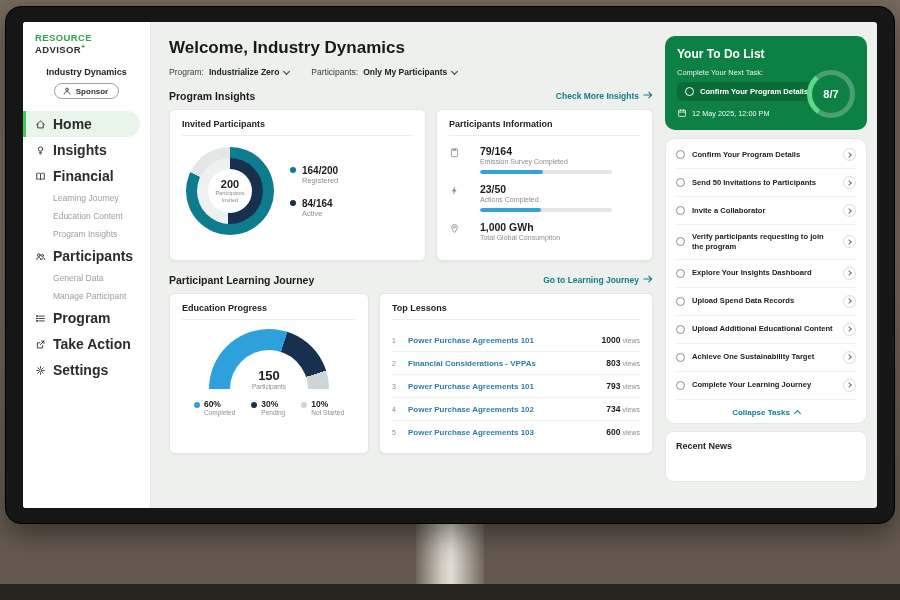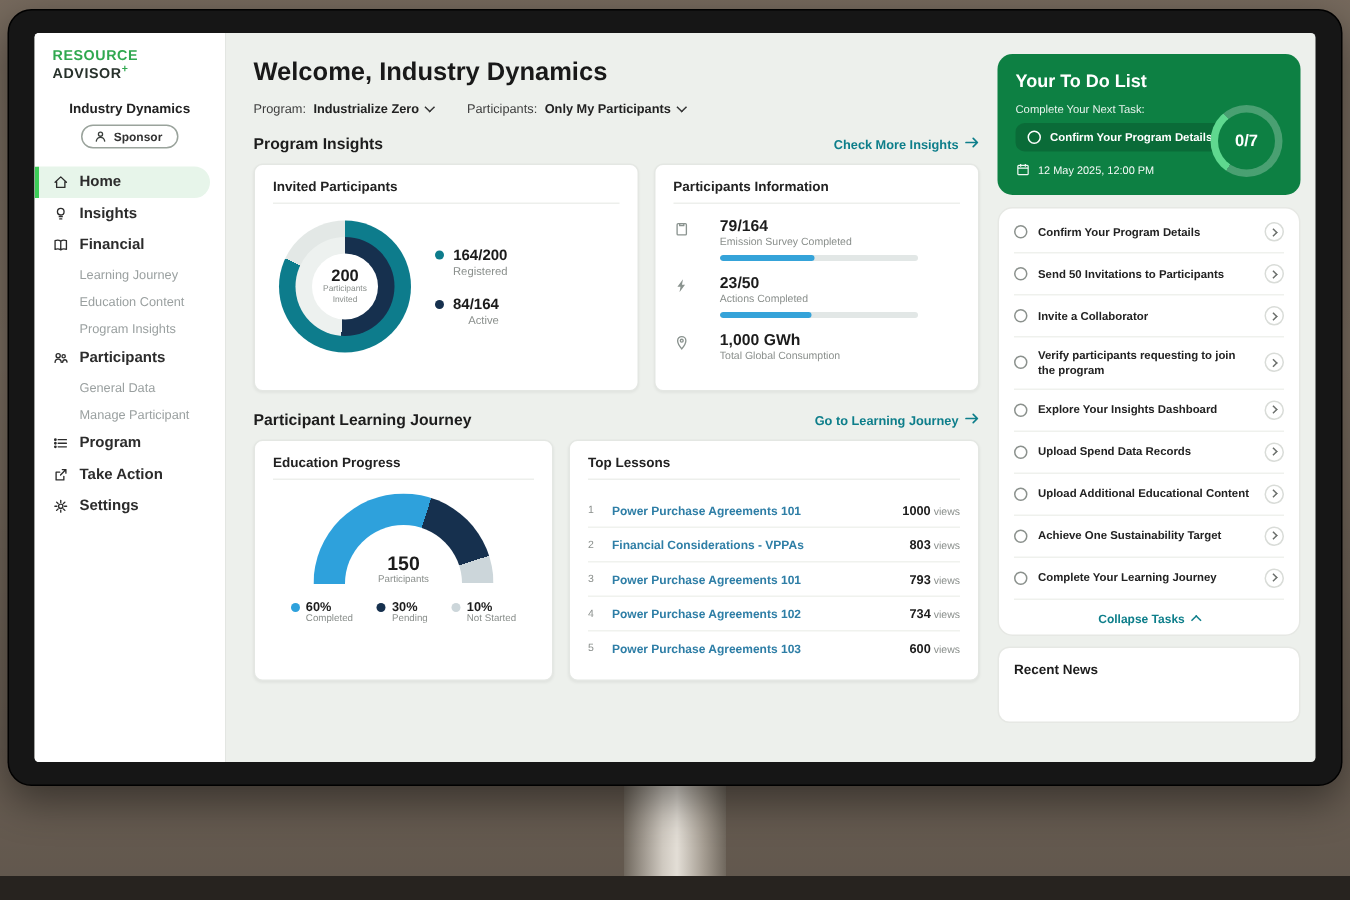--- a/index.html
+++ b/index.html
@@ -32,21 +32,21 @@
   .sidebar { width:128px; flex:none; background:#ffffff; border-right:1px solid #e3e6e2;
     padding:10px 0 0 0; display:flex; flex-direction:column; }
   .logo { padding:0 12px; font-size:9.5px; font-weight:bold; letter-spacing:0.4px; }
   .logo .g { color:#2fa84f; }
   .logo .d { color:#27312b; }
   .logo sup { color:#2fa84f; font-size:7px; }
   .org-name { text-align:center; font-size:9px; font-weight:bold; color:#222; margin-top:12px; }
   .sponsor-pill { margin:6px auto 0; width:max-content; display:flex; align-items:center; gap:4px;
     border:1px solid #9aa39c; border-radius:10px; padding:2px 10px 2px 7px; font-size:8px; color:#333; font-weight:600; }
   .nav { margin-top:12px; display:flex; flex-direction:column; }
-  .nav-item { display:flex; align-items:center; gap:7px; padding:5px 12px; font-size:10px; font-weight:700; color:#2c2c2c; cursor:pointer; }
+  .nav-item { display:flex; align-items:center; gap:7px; padding:5px 12px; font-size:14px; font-weight:700; color:#2c2c2c; cursor:pointer; }
   .nav-item .nav-icon { width:11px; height:11px; display:inline-flex; }
   .nav-item.active { background:#e7f5ea; border-left:3px solid #3dcd58; padding-left:9px;
     margin-right:10px; border-radius:0 14px 14px 0; }
   .nav-sub { padding:4px 12px 4px 30px; font-size:8.5px; color:#9aa0a0; font-weight:500; cursor:pointer; }
   
   .main { flex:1; min-width:0; padding:16px 12px 0 18px; }
   h1.welcome { font-size:17px; font-weight:700; color:#191919; margin:0 0 9px 0; }
   .filters { display:flex; gap:22px; font-size:8.5px; color:#3c3c3c; }
   .filter { display:flex; align-items:center; gap:5px; cursor:pointer; }
   .filter .f-value { font-weight:700; color:#222; }
@@ -64,21 +64,21 @@
   
   .invited-card { width:258px; }
   .invited-body { display:flex; align-items:center; gap:16px; padding:2px 0 0 4px; }
   .donut { position:relative; width:88px; height:88px; }
   .donut-ring { position:absolute; inset:0; border-radius:50%; }
   .donut-ring.inner { inset:11px; }
   .donut-hole { position:absolute; inset:22px; background:#fff; border-radius:50%;
     display:flex; flex-direction:column; align-items:center; justify-content:center; text-align:center; }
   .donut-hole .dv { font-size:11px; font-weight:700; color:#1c1c1c; }
   .donut-hole .dl { font-size:5.6px; color:#8a8f8c; line-height:1.25; }
-  .legend-v { display:flex; flex-direction:column; gap:13px;text-align:right; }
+  .legend-v { display:flex; flex-direction:column; gap:13px; }
   .legend-item { display:flex; gap:6px; }
   .dot { width:6px; height:6px; border-radius:50%; margin-top:2px; flex:none; }
   .legend-val { font-size:10px; font-weight:700; color:#1c1c1c; }
   .legend-lab { font-size:7.5px; color:#8a8f8c; }
   
   .info-card { width:218px; }
   .stat { display:flex; gap:20px; margin-bottom:9px; }
   .stat-icon { width:11px; height:11px; flex:none; margin-top:2px; }
   .stat-val { font-size:10.5px; font-weight:700; color:#1c1c1c; }
   .stat-lab { font-size:7px; color:#8a8f8c; margin-top:1px; }
@@ -414,21 +414,21 @@
         <span>Confirm Your Program Details</span>
       </div>
       <div class="todo-due">
         <svg width="10" height="10" viewBox="0 0 16 16" fill="none" stroke="#ffffff" stroke-width="1.3">
               <rect x="2.5" y="3.5" width="11" height="10" rx="1"></rect>
               <path d="M2.5 6.5h11M5.5 2v3M10.5 2v3"></path>
             </svg>
         <span>12 May 2025, 12:00 PM</span>
       </div>
       <div class="todo-ring">
-        <div class="ring-hole">0/7</div>
+        <div class="ring-hole">8/7</div>
       </div>
     </div>
 
     <div class="todo-list">
       <div class="task-row">
         <span class="task-check"></span>
         <span class="task-label">Confirm Your Program Details</span>
         <span class="task-go">
               <i class="chev-r"></i>
             </span>

